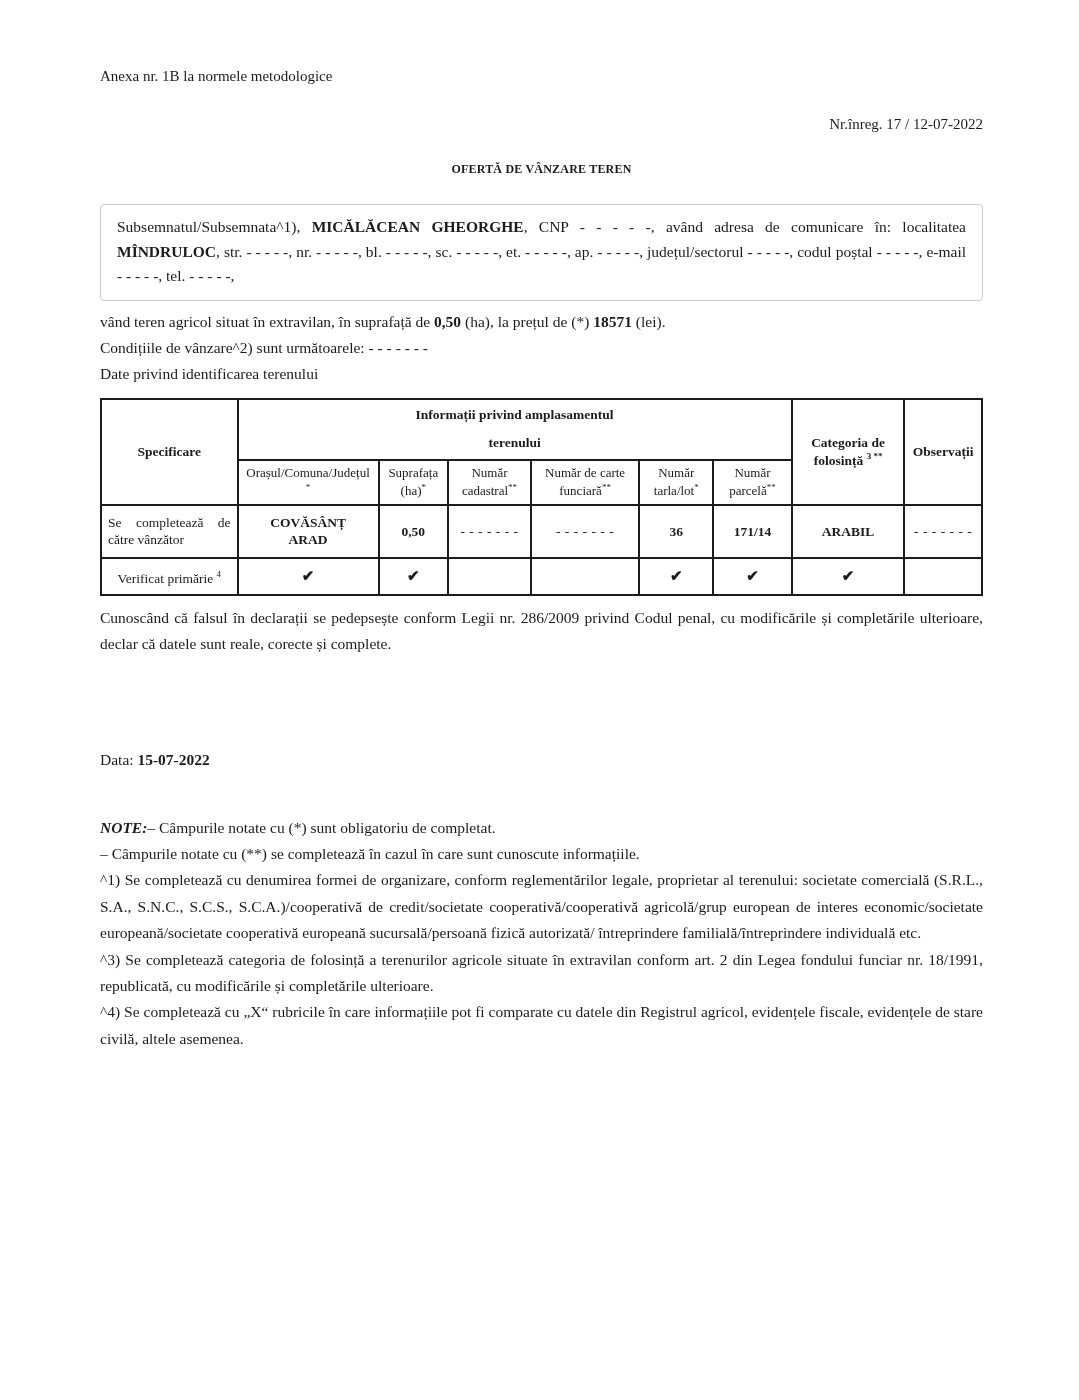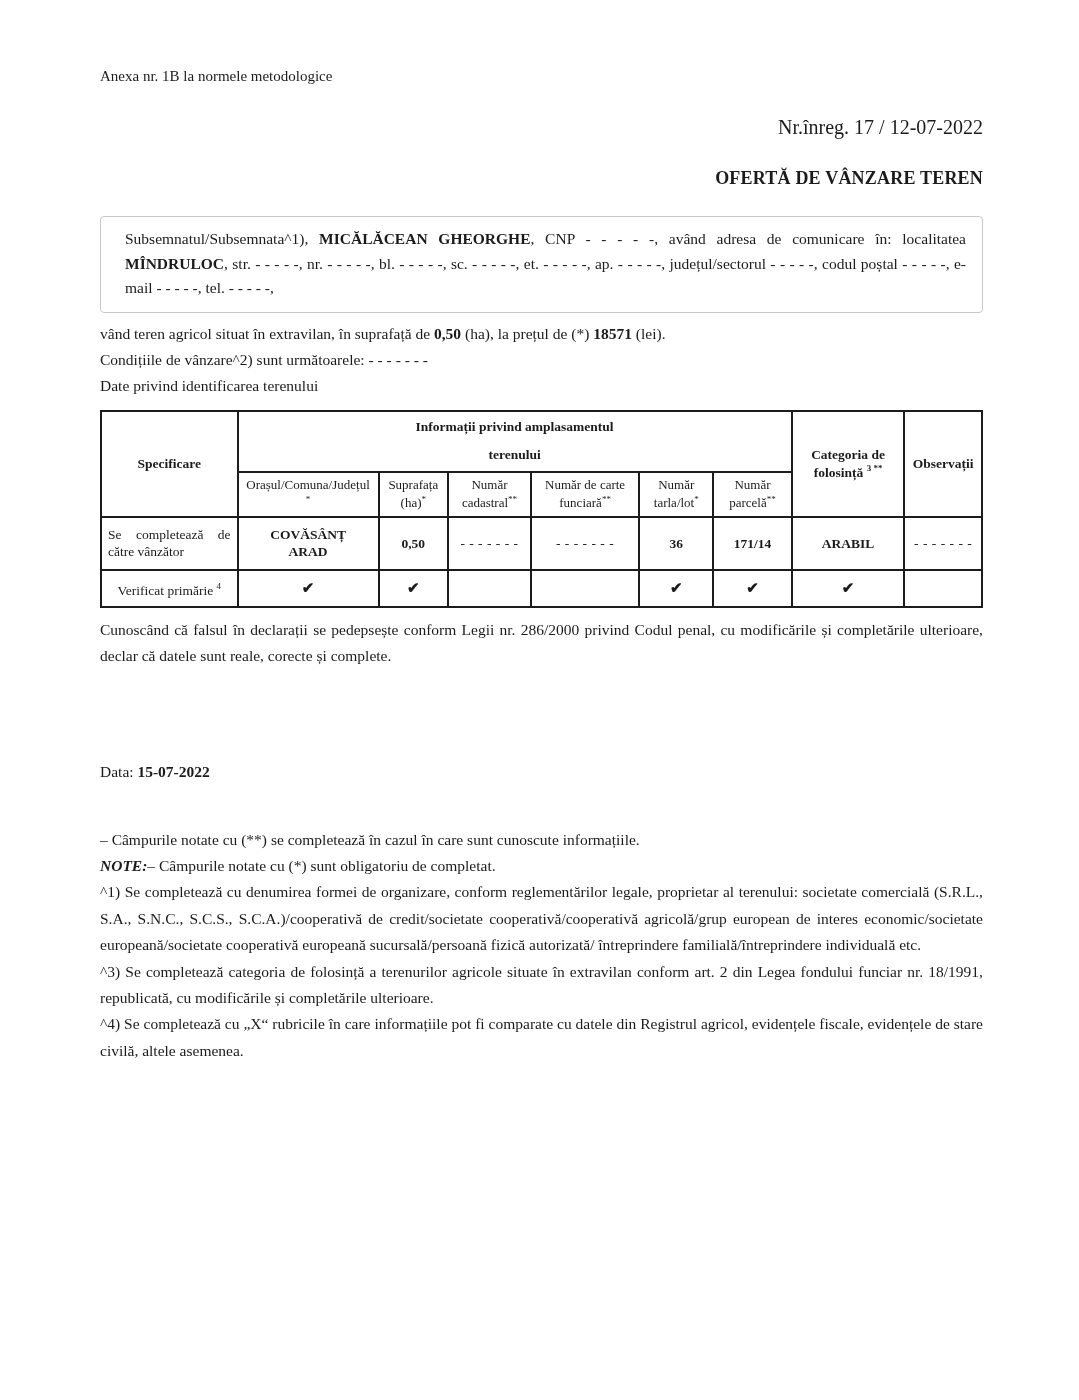--- a/index.html
+++ b/index.html
@@ -4,26 +4,26 @@
 <style>
   html,body{margin:0;padding:0;background:#ffffff;}
   body{
     width:1079px;height:1400px;
     color:#1b1b1b;
     font-family:"Liberation Serif", serif;
     font-size:15.5px;
   }
   .page{position:relative;width:883px;margin:0 auto 0 100px;}
   .annex{padding-top:68px;font-size:15px;}
-  .reg{margin-top:31px;text-align:right;font-size:20px;}
-  .title{margin-top:29px;text-align:right;font-weight:bold;font-size:18px;letter-spacing:.2px;}
+  .reg{margin-top:31px;text-align:right;font-size:15px;}
+  .title{margin-top:29px;text-align:center;font-weight:bold;font-size:12px;letter-spacing:.2px;}
   .intro-box{
     margin-top:27px;
     border:1px solid #c9c9c9;border-radius:4px;
-    padding:10px 16px 11px 24px;
+    padding:10px 16px 11px 16px;
   }
   .intro-box p{margin:0;line-height:24.5px;text-align:justify;}
   .body-line{margin:0;line-height:26px;}
   .mt8{margin-top:8px;}
   b.inline{font-weight:bold;}
 
   table.land{
     margin-top:11px;
     width:100%;
     border-collapse:collapse;
@@ -152,25 +152,25 @@
         <td class="checkcell"><span class="check"></span></td>
         <td class="checkcell"><span class="check"></span></td>
         <td class="checkcell"><span class="check">✔</span></td>
         <td class="checkcell"><span class="check">✔</span></td>
         <td class="checkcell"><span class="check">✔</span></td>
         <td class="checkcell"><span class="check"></span></td>
       </tr>
     </tbody>
   </table>
 
-  <p class="declaration">Cunoscând că falsul în declarații se pedepsește conform Legii nr. 286/2000 privind Codul penal, cu modificările și completările ulterioare, declar că datele sunt reale, corecte și complete.</p>
+  <p class="declaration">Cunoscând că falsul în declarații se pedepsește conform Legii nr. 286/2009 privind Codul penal, cu modificările și completările ulterioare, declar că datele sunt reale, corecte și complete.</p>
 
   <p class="body-line dateline"><span>Data: </span><b class="inline">15-07-2022</b></p>
 
   <div class="notes">
+    <p><span class="note-title">NOTE:</span><span>– Câmpurile notate cu (*) sunt obligatoriu de completat.</span></p>
     <p>– Câmpurile notate cu (**) se completează în cazul în care sunt cunoscute informațiile.</p>
-    <p><span class="note-title">NOTE:</span><span>– Câmpurile notate cu (*) sunt obligatoriu de completat.</span></p>
     <p class="just">^1) Se completează cu denumirea formei de organizare, conform reglementărilor legale, proprietar al terenului: societate comercială (S.R.L., S.A., S.N.C., S.C.S., S.C.A.)/cooperativă de credit/societate cooperativă/cooperativă agricolă/grup european de interes economic/societate europeană/societate cooperativă europeană sucursală/persoană fizică autorizată/ întreprindere familială/întreprindere individuală etc.</p>
     <p class="just">^3) Se completează categoria de folosință a terenurilor agricole situate în extravilan conform art. 2 din Legea fondului funciar nr. 18/1991, republicată, cu modificările și completările ulterioare.</p>
     <p class="just">^4) Se completează cu „X“ rubricile în care informațiile pot fi comparate cu datele din Registrul agricol, evidențele fiscale, evidențele de stare civilă, altele asemenea.</p>
   </div>
 
 </div>
 
 </body></html>

